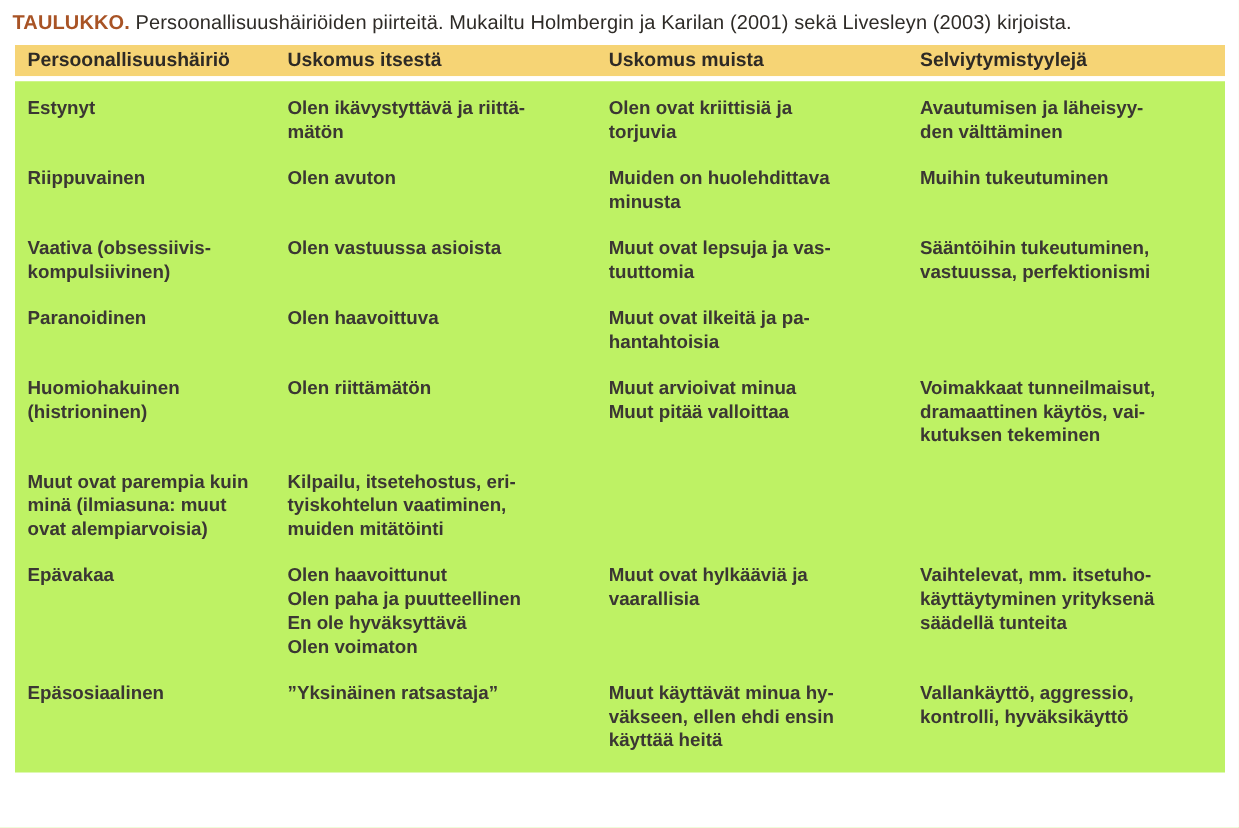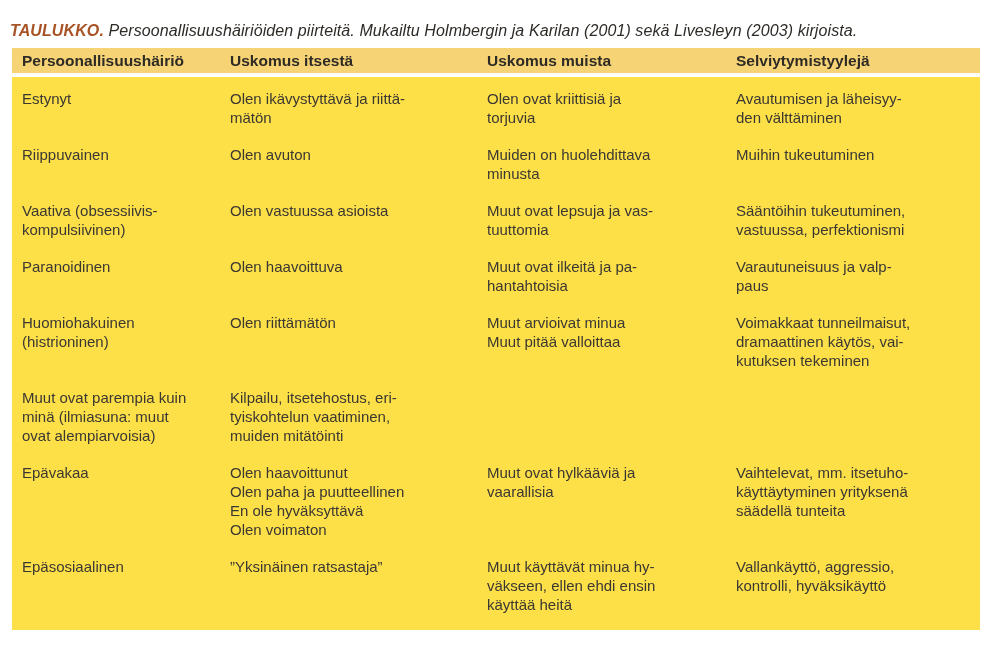--- a/index.html
+++ b/index.html
@@ -10,26 +10,25 @@
     height: 662px;
     font-family: "Liberation Sans", sans-serif;
     -webkit-font-smoothing: antialiased;
   }
   .page {
     width: 991px;
     height: 662px;
     overflow: hidden;
   }
   .caption {
-    margin: 21px 10px 0 10px;
+    margin: 9px 10px 0 10px;
     font-size: 16px;
     line-height: 20px;
     color: #2e2b27;
     letter-spacing: 0.1px;
-    font-style: italic;
   }
   .caption .caption-label {
     font-weight: bold;
     color: #a85325;
   }
   .table {
     margin: 7px 11px 0 12px;
   }
   .thead {
     background: #f6d475;
@@ -43,23 +42,24 @@
   .th {
     font-weight: bold;
     font-size: 15.5px;
     color: #2e2a25;
   }
   .tgap {
     height: 4px;
     background: #ffffff;
   }
   .tbody {
-    background: #fde047;
+    background: #bef264;
     padding: 12px 0 16px 10px;
     box-sizing: border-box;
+    font-weight: bold;
   }
   .row {
     display: grid;
     grid-template-columns: 208px 257px 249px 1fr;
     margin-bottom: 18px;
   }
   .row:last-child { margin-bottom: 0; margin-top: 14px; }
   .cell {
     white-space: pre-line;
     font-size: 15px;
@@ -116,22 +116,20 @@
 tuuttomia</div>
         <div class="cell">Sääntöihin tukeutuminen,
 vastuussa, perfektionismi</div>
       </div>
 
       <div class="row">
         <div class="cell">Paranoidinen</div>
         <div class="cell">Olen haavoittuva</div>
         <div class="cell">Muut ovat ilkeitä ja pa-
 hantahtoisia</div>
-        <div class="cell">Varautuneisuus ja valp-
-paus</div>
       </div>
 
       <div class="row">
         <div class="cell">Huomiohakuinen
 (histrioninen)</div>
         <div class="cell">Olen riittämätön</div>
         <div class="cell">Muut arvioivat minua
 Muut pitää valloittaa</div>
         <div class="cell">Voimakkaat tunneilmaisut,
 dramaattinen käytös, vai-

